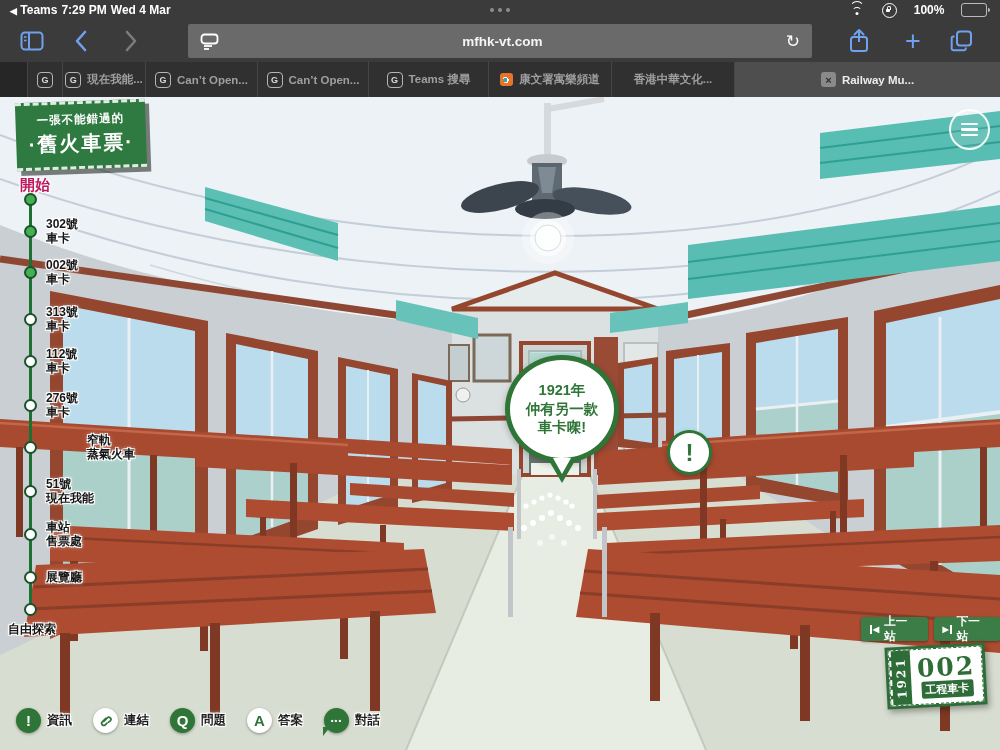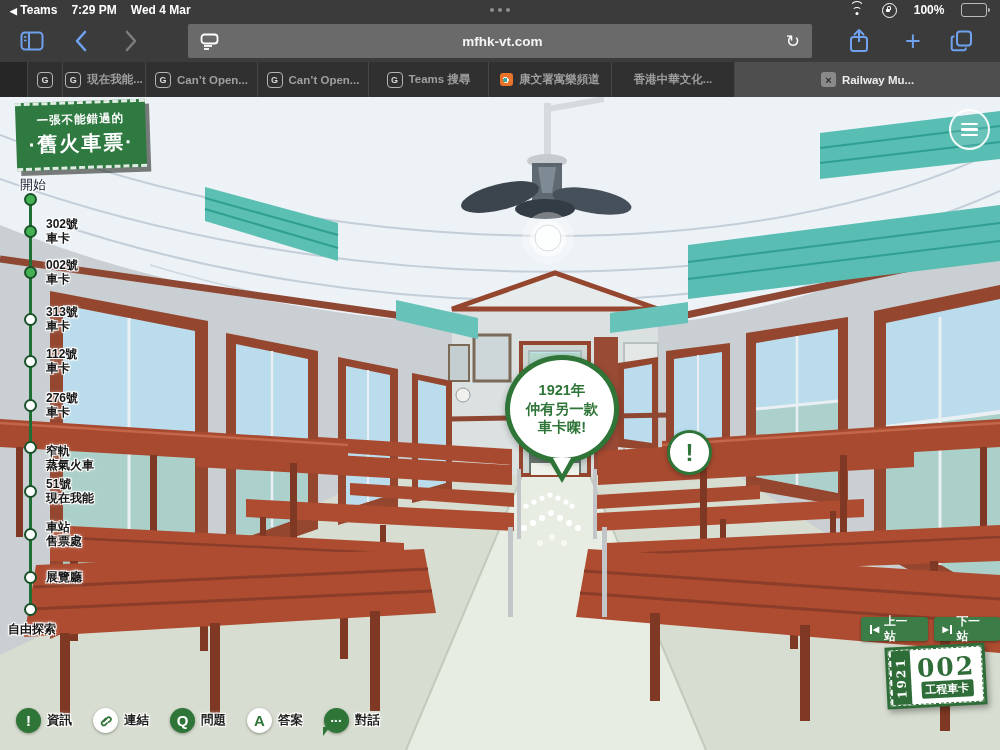--- a/index.html
+++ b/index.html
@@ -2,21 +2,21 @@
 <html><head>
 <meta charset="utf-8">
 <style>
   html,body{margin:0;padding:0;background:#111;}
   .screen{position:relative;width:1000px;height:750px;overflow:hidden;
     font-family:"Liberation Sans",sans-serif;background:#3b3b3b;}
   
   .statusbar{position:absolute;top:0;left:0;right:0;height:20px;background:#3b3b3b;
     display:flex;align-items:center;justify-content:space-between;padding:0 10px;
     color:#fff;font-size:12px;font-weight:bold;z-index:30;}
-  .sb-left{display:flex;gap:14px;align-items:center;}
+  .sb-left{display:flex;gap:4px;align-items:center;}
   .sb-right{display:flex;gap:17px;align-items:center;}
   .sb-dots{position:absolute;left:50%;transform:translateX(-50%);display:flex;gap:4px;top:8px;}
   .sb-dots i{width:4px;height:4px;border-radius:50%;background:#8e8e8e;}
   .wifi{width:15px;height:11px;position:relative;}
   .wifi i{position:absolute;left:50%;bottom:0;transform:translateX(-50%);
     border:1.6px solid #fff;border-color:#fff transparent transparent transparent;border-radius:50%;}
   .wifi .w1{width:13px;height:13px;}
   .wifi .w2{width:8px;height:8px;bottom:-1px;}
   .wifi .w3{width:3px;height:3px;background:#fff;border:none;border-radius:50%;bottom:1px;}
   .lockcirc{width:13px;height:13px;border:1.4px solid #fff;border-radius:50%;position:relative;}
@@ -65,21 +65,21 @@
   
   .title-badge{position:absolute;left:16px;top:4px;width:118px;padding:8px 6px 9px;background:#2e7a40;
     transform:rotate(-2deg);color:#fff;text-align:center;z-index:6;
     border-top:3px dashed rgba(255,255,255,.85);border-bottom:3px dashed rgba(255,255,255,.85);
     box-shadow:4px 5px 0 rgba(20,25,20,.55);}
   .title-badge .l1{font-size:11.5px;letter-spacing:1px;font-weight:bold;}
   .title-badge .l2{font-size:20px;font-weight:bold;letter-spacing:2px;margin-top:3px;}
   
   .timeline{position:absolute;left:24px;top:83px;width:120px;height:470px;z-index:6;}
   .timeline .line{position:absolute;left:5px;top:16px;width:3px;height:420px;background:#1d6f33;}
-  .tl-start{position:absolute;left:-4px;top:-4px;font-size:13px;font-weight:normal;color:#0f172a;
+  .tl-start{position:absolute;left:-4px;top:-4px;font-size:15px;font-weight:bold;color:#be185d;
     text-shadow:-1px -1px 0 #fff,1px -1px 0 #fff,-1px 1px 0 #fff,1px 1px 0 #fff,0 0 4px #fff;}
   .tl-dot{position:absolute;left:0;width:13px;height:13px;border-radius:50%;
     border:2.5px solid #19522a;background:#fff;box-sizing:border-box;cursor:pointer;}
   .tl-dot.done{background:#44b054;}
   .tl-label{position:absolute;left:22px;font-size:12px;font-weight:bold;line-height:1.2;color:#151515;
     white-space:pre-line;transform:translateY(-50%);
     text-shadow:-1px -1px 0 #fff,1px -1px 0 #fff,-1px 1px 0 #fff,1px 1px 0 #fff,0 0 4px #fff;}
   .tl-label.below{left:-16px;transform:none;}
   
   .bubble{position:absolute;left:505px;top:258px;width:104px;height:98px;background:#fff;
@@ -444,21 +444,21 @@
       <div class="tl-dot" style="top:133px;"></div>
       <div class="tl-label" style="top:139px;">313號
 車卡</div>
       <div class="tl-dot" style="top:175px;"></div>
       <div class="tl-label" style="top:181px;">112號
 車卡</div>
       <div class="tl-dot" style="top:219px;"></div>
       <div class="tl-label" style="top:225px;">276號
 車卡</div>
       <div class="tl-dot" style="top:261px;"></div>
-      <div class="tl-label" style="top:278px;">窄軌
+      <div class="tl-label" style="top:267px;margin-left:41px;">窄軌
 蒸氣火車</div>
       <div class="tl-dot" style="top:305px;"></div>
       <div class="tl-label" style="top:311px;">51號
 現在我能</div>
       <div class="tl-dot" style="top:348px;"></div>
       <div class="tl-label" style="top:354px;">車站
 售票處</div>
       <div class="tl-dot" style="top:391px;"></div>
       <div class="tl-label" style="top:397px;">展覽廳</div>
       <div class="tl-dot" style="top:423px;"></div>

